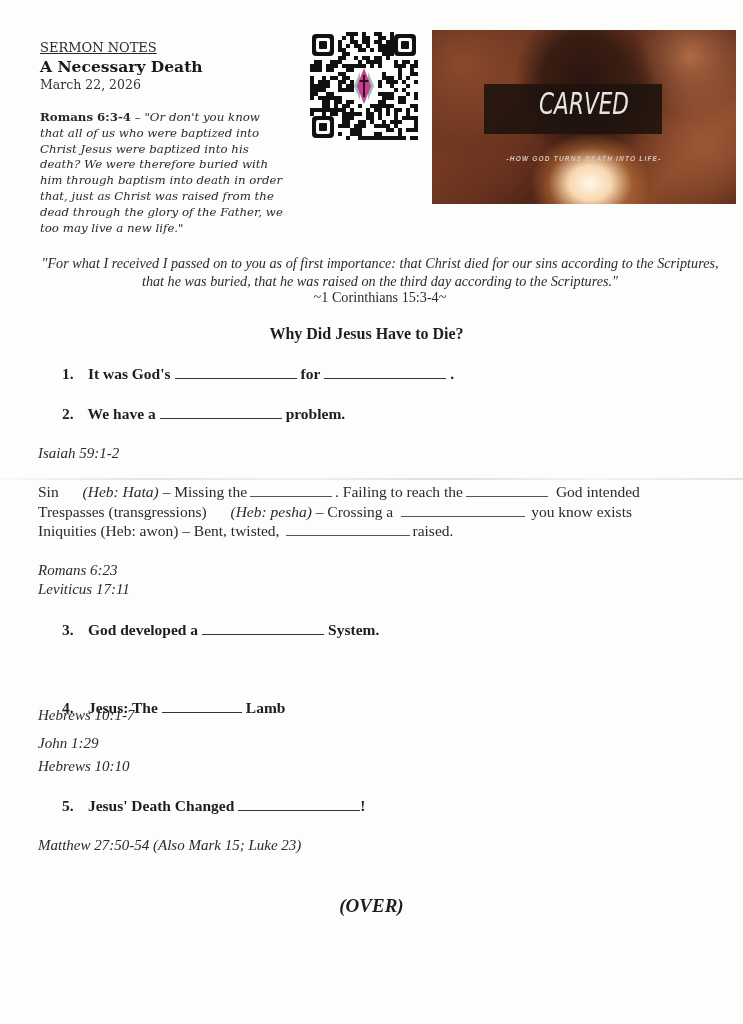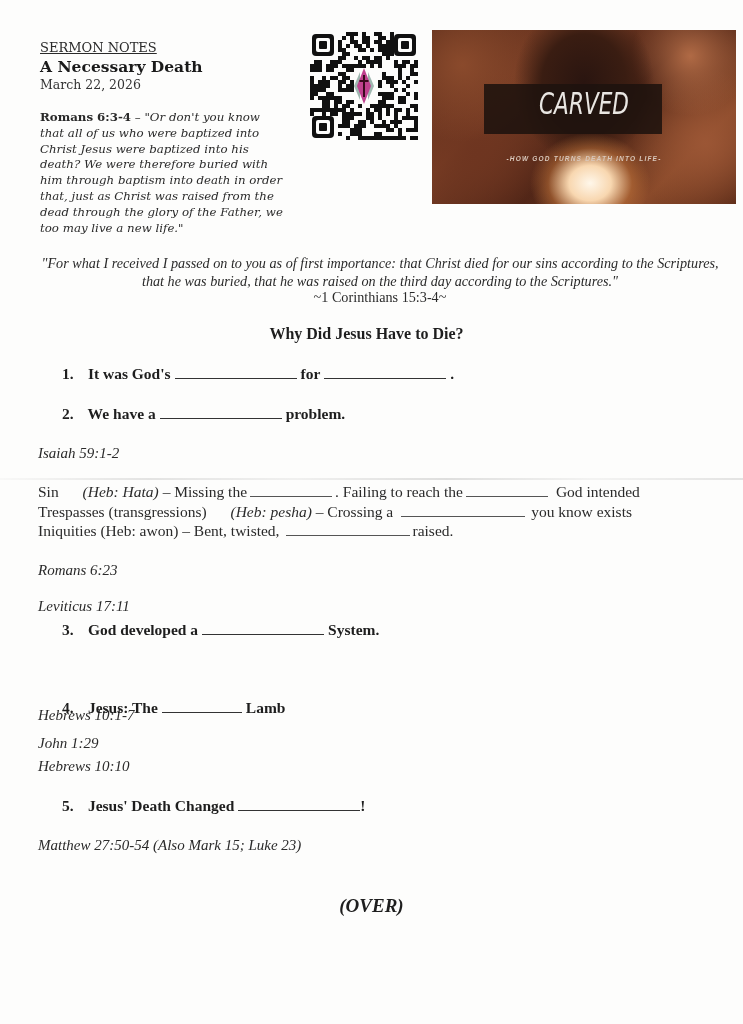--- a/index.html
+++ b/index.html
@@ -439,21 +439,21 @@
   <span>Sin </span><i>(Heb: Hata)</i><span> – Missing the</span><span class="blank b-d1"></span><span>. Failing to reach the</span><span class="blank b-d1" style="margin-right:8px;"></span><span>God intended</span>
 </div>
 <div class="abs tnr def" style="top:503px;">
   <span>Trespasses (transgressions) </span><i>(Heb: pesha)</i><span> – Crossing a</span><span class="blank b-d2" style="margin-left:8px;margin-right:6px;"></span><span>you know exists</span>
 </div>
 <div class="abs tnr def" style="top:522px;">
   <span>Iniquities (Heb: awon) – Bent, twisted,</span><span class="blank b-d2" style="margin-left:6px;"></span><span>raised.</span>
 </div>
 
 <div class="abs tnr ref" style="top:560px;">Romans 6:23</div>
-<div class="abs tnr ref" style="top:579px;margin-top:17px;">Leviticus 17:11</div>
+<div class="abs tnr ref" style="top:579px;">Leviticus 17:11</div>
 
 <div class="abs tnr point" style="top:620px;">
   <span class="num">3.</span>
   <span>God developed a</span><span class="blank b-long"></span><span>System.</span>
 </div>
 
 <div class="abs tnr ref" style="top:657px;margin-top:48px;">Hebrews 10:1-7</div>
 
 <div class="abs tnr point" style="top:698px;">
   <span class="num">4.</span>

